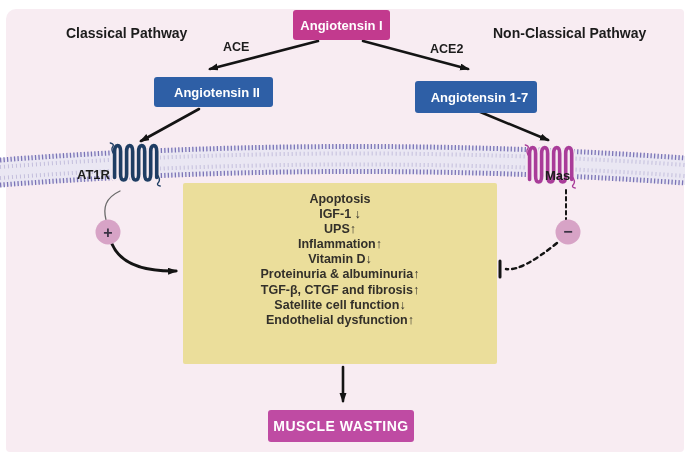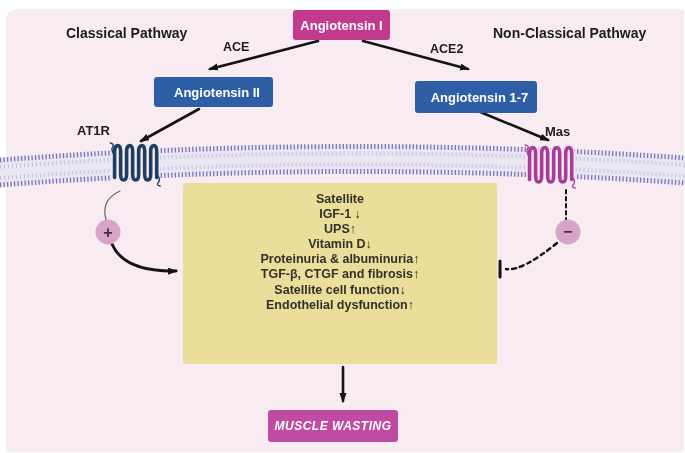--- a/index.html
+++ b/index.html
@@ -3,30 +3,30 @@
 <meta charset="utf-8">
 <style>
   html,body { margin:0; padding:0; background:#ffffff; font-family:"Liberation Sans", sans-serif; }
   .stage { position:relative; width:685px; height:453px; background:#ffffff; overflow:hidden; }
   .canvas { position:absolute; left:6px; top:9px; right:1px; bottom:1px;
             background:#F8ECF2; border-radius:10px 4px 4px 4px; }
   svg.layer { position:absolute; left:0; top:0; width:685px; height:453px; }
   .lbl { position:absolute; font-weight:bold; color:#1c1c1c; white-space:nowrap; }
   .lbl.title { font-size:14px; }
   .lbl.enzyme { font-size:12.5px; }
-  .lbl.receptor { font-size:13px; }
+  .lbl.receptor { font-size:13px;margin-top:44px; }
   .node { position:absolute; display:flex; align-items:center; justify-content:center;
           color:#ffffff; font-weight:bold; border-radius:3px; white-space:nowrap; }
   .node.magenta { background:#C23A8E; }
   .node.blue { background:#2E5FA6;padding-left:7px; }
   .node.muscle { background:#BF4BA3; letter-spacing:0.5px; }
   #box-ang1 { left:293px; top:10px; width:97px;  height:30px; font-size:13px; }
   #box-ang2 { left:154px; top:77px; width:112px; height:30px; font-size:13px; }
   #box-ang17{ left:415px; top:81px; width:115px; height:32px; font-size:13px; }
-  #box-muscle{ left:268px; top:410px; width:130px; height:32px; font-size:12px;font-style:italic; }
+  #box-muscle{ left:268px; top:410px; width:146px; height:32px; font-size:14px; }
   .fx-box { position:absolute; left:183px; top:183px; width:314px; height:181px;
             background:#EBDE9B; border-radius:2px; text-align:center;
             padding-top:9px; box-sizing:border-box; }
   .fx { font-size:12.5px; font-weight:bold; color:#33302A; line-height:15.1px; }
 </style>
 </head>
 <body>
 
 <div class="stage">
   <div class="canvas"></div>
@@ -90,23 +90,24 @@
   <div class="lbl enzyme" style="left:430px; top:42px;">ACE2</div>
 
   <div class="lbl receptor" style="left:77px; top:123px;">AT1R</div>
   <div class="lbl receptor" style="left:545px; top:124px;">Mas</div>
 
   <div id="box-ang1" class="node magenta">Angiotensin I</div>
   <div id="box-ang2" class="node blue">Angiotensin II</div>
   <div id="box-ang17" class="node blue">Angiotensin 1-7</div>
 
   <div class="fx-box">
-    <div class="fx">Satellite</div>
+    <div class="fx">Apoptosis</div>
     <div class="fx">IGF-1 ↓</div>
     <div class="fx">UPS↑</div>
+    <div class="fx">Inflammation↑</div>
     <div class="fx">Vitamin D↓</div>
     <div class="fx">Proteinuria &amp; albuminuria↑</div>
     <div class="fx">TGF-β, CTGF and fibrosis↑</div>
     <div class="fx">Satellite cell function↓</div>
     <div class="fx">Endothelial dysfunction↑</div>
   </div>
 
   <div id="box-muscle" class="node muscle">MUSCLE WASTING</div>
 </div>
 

